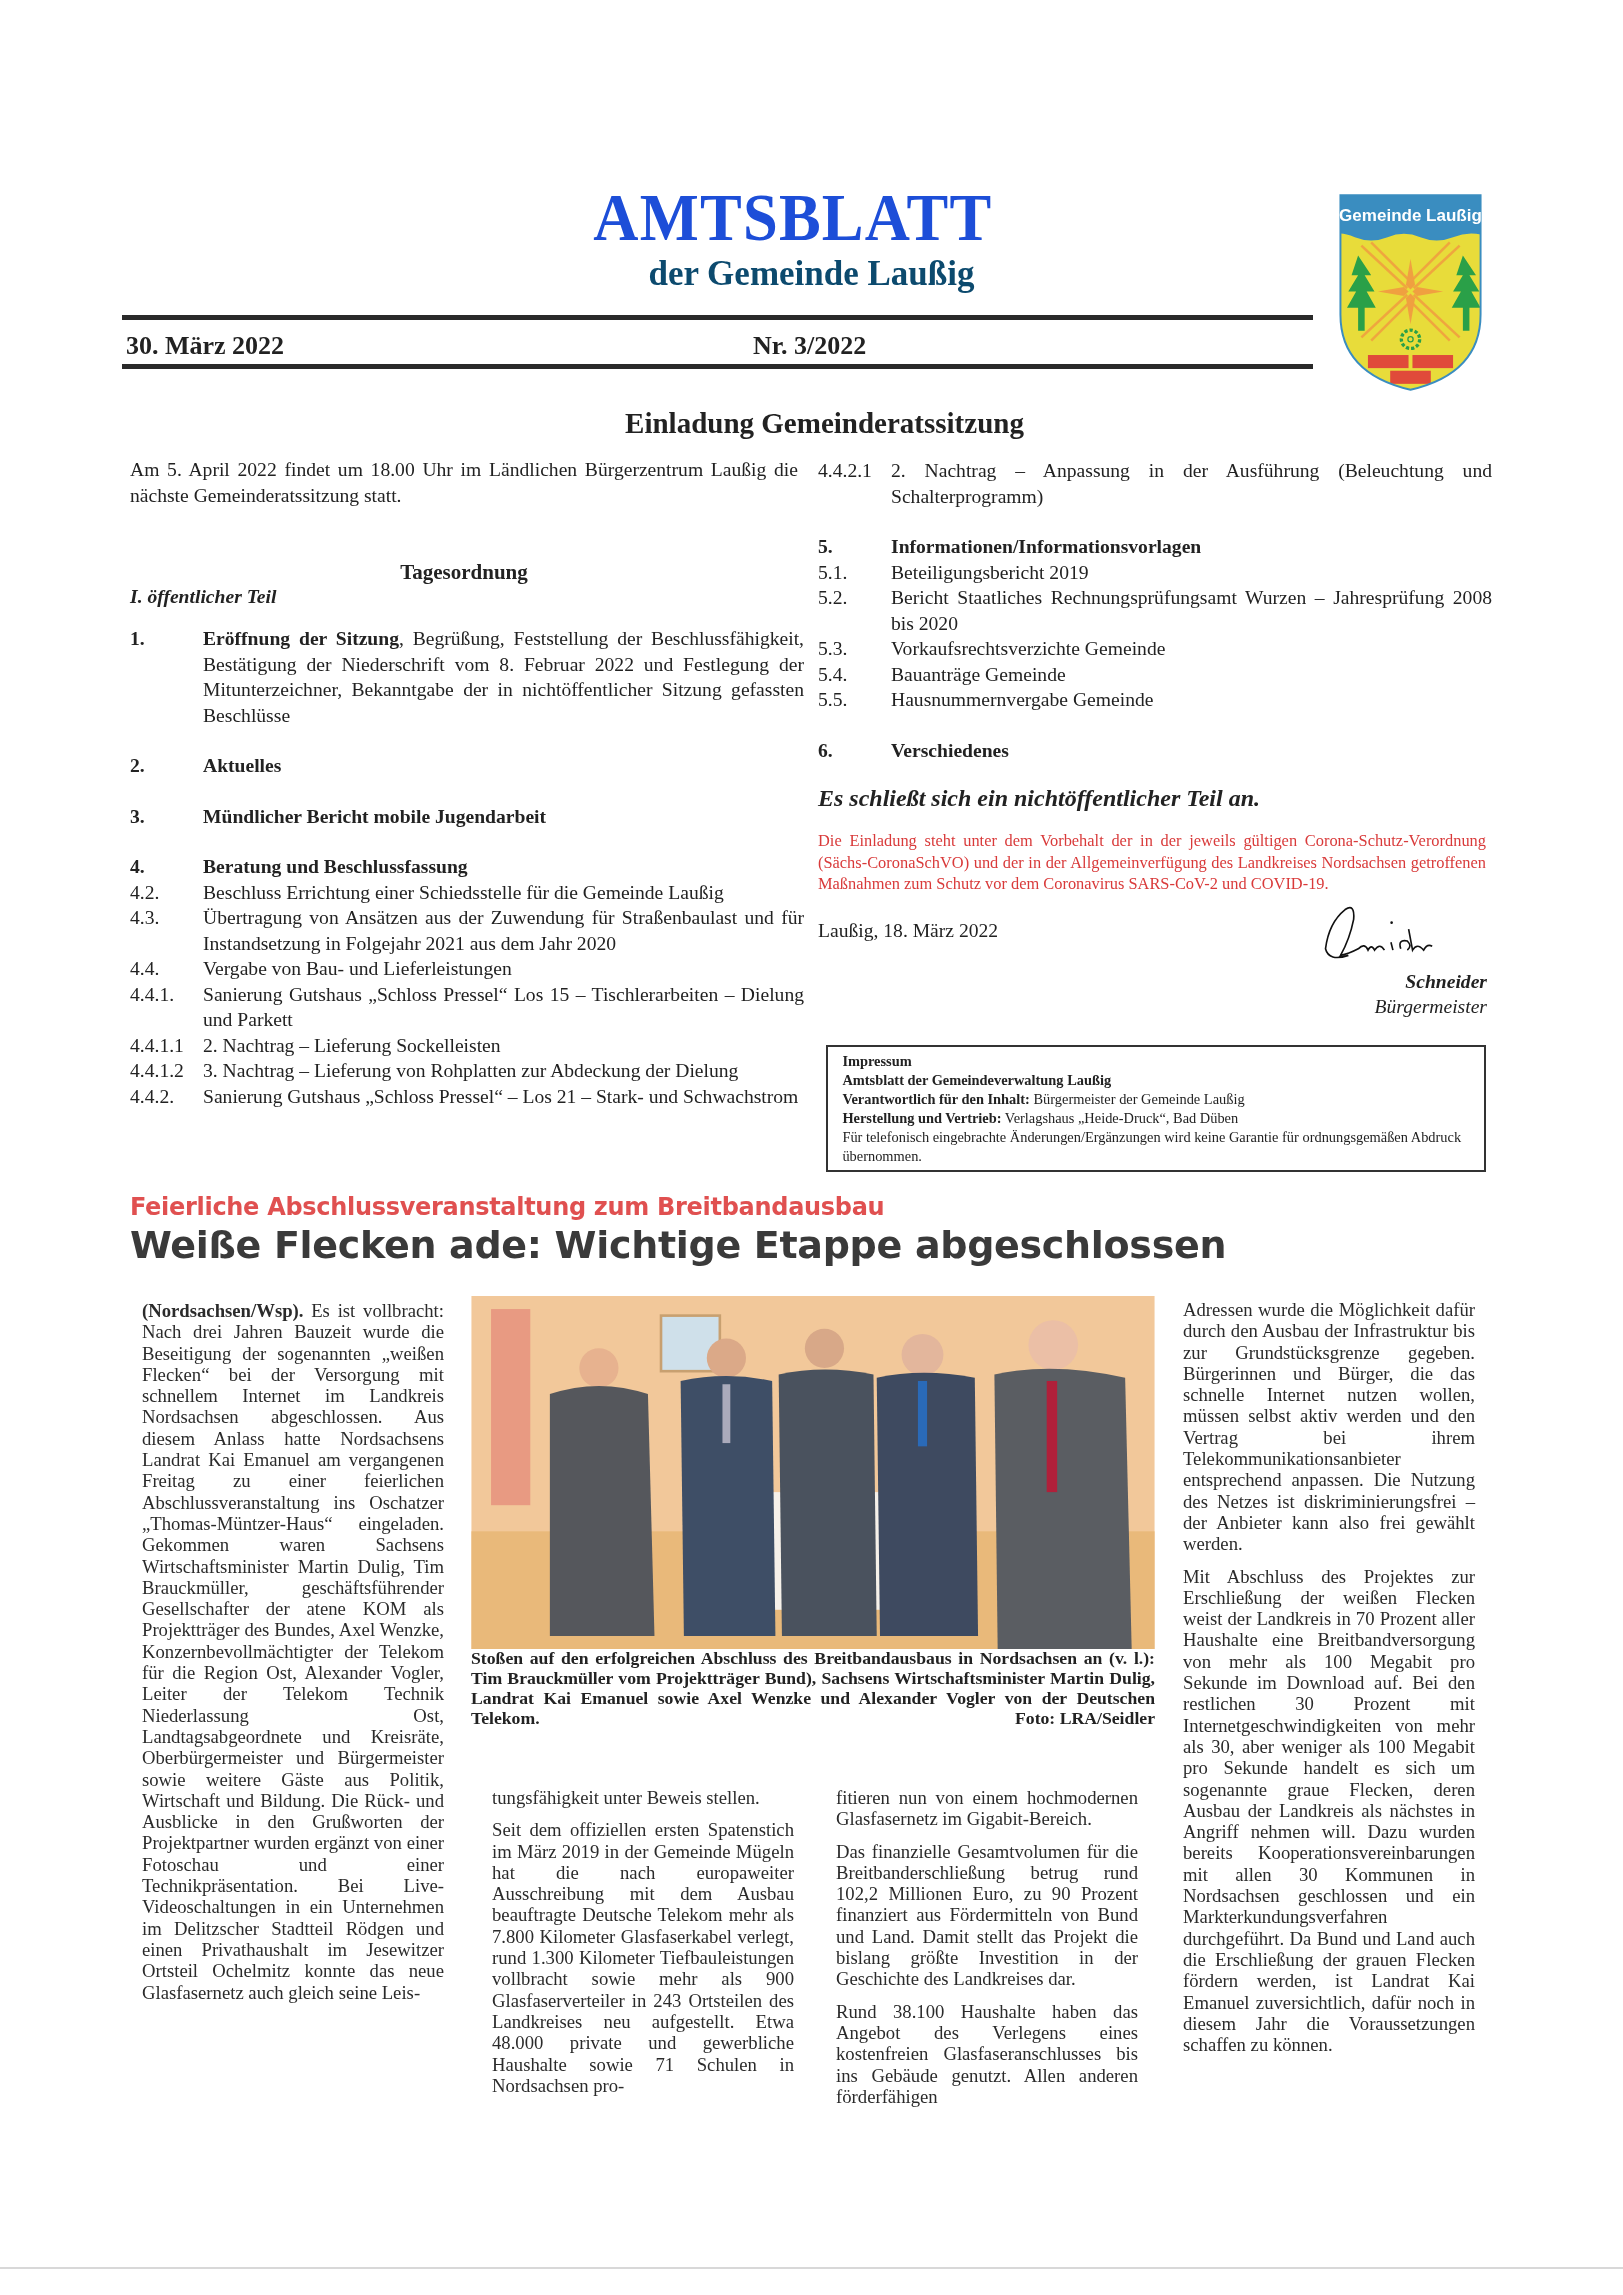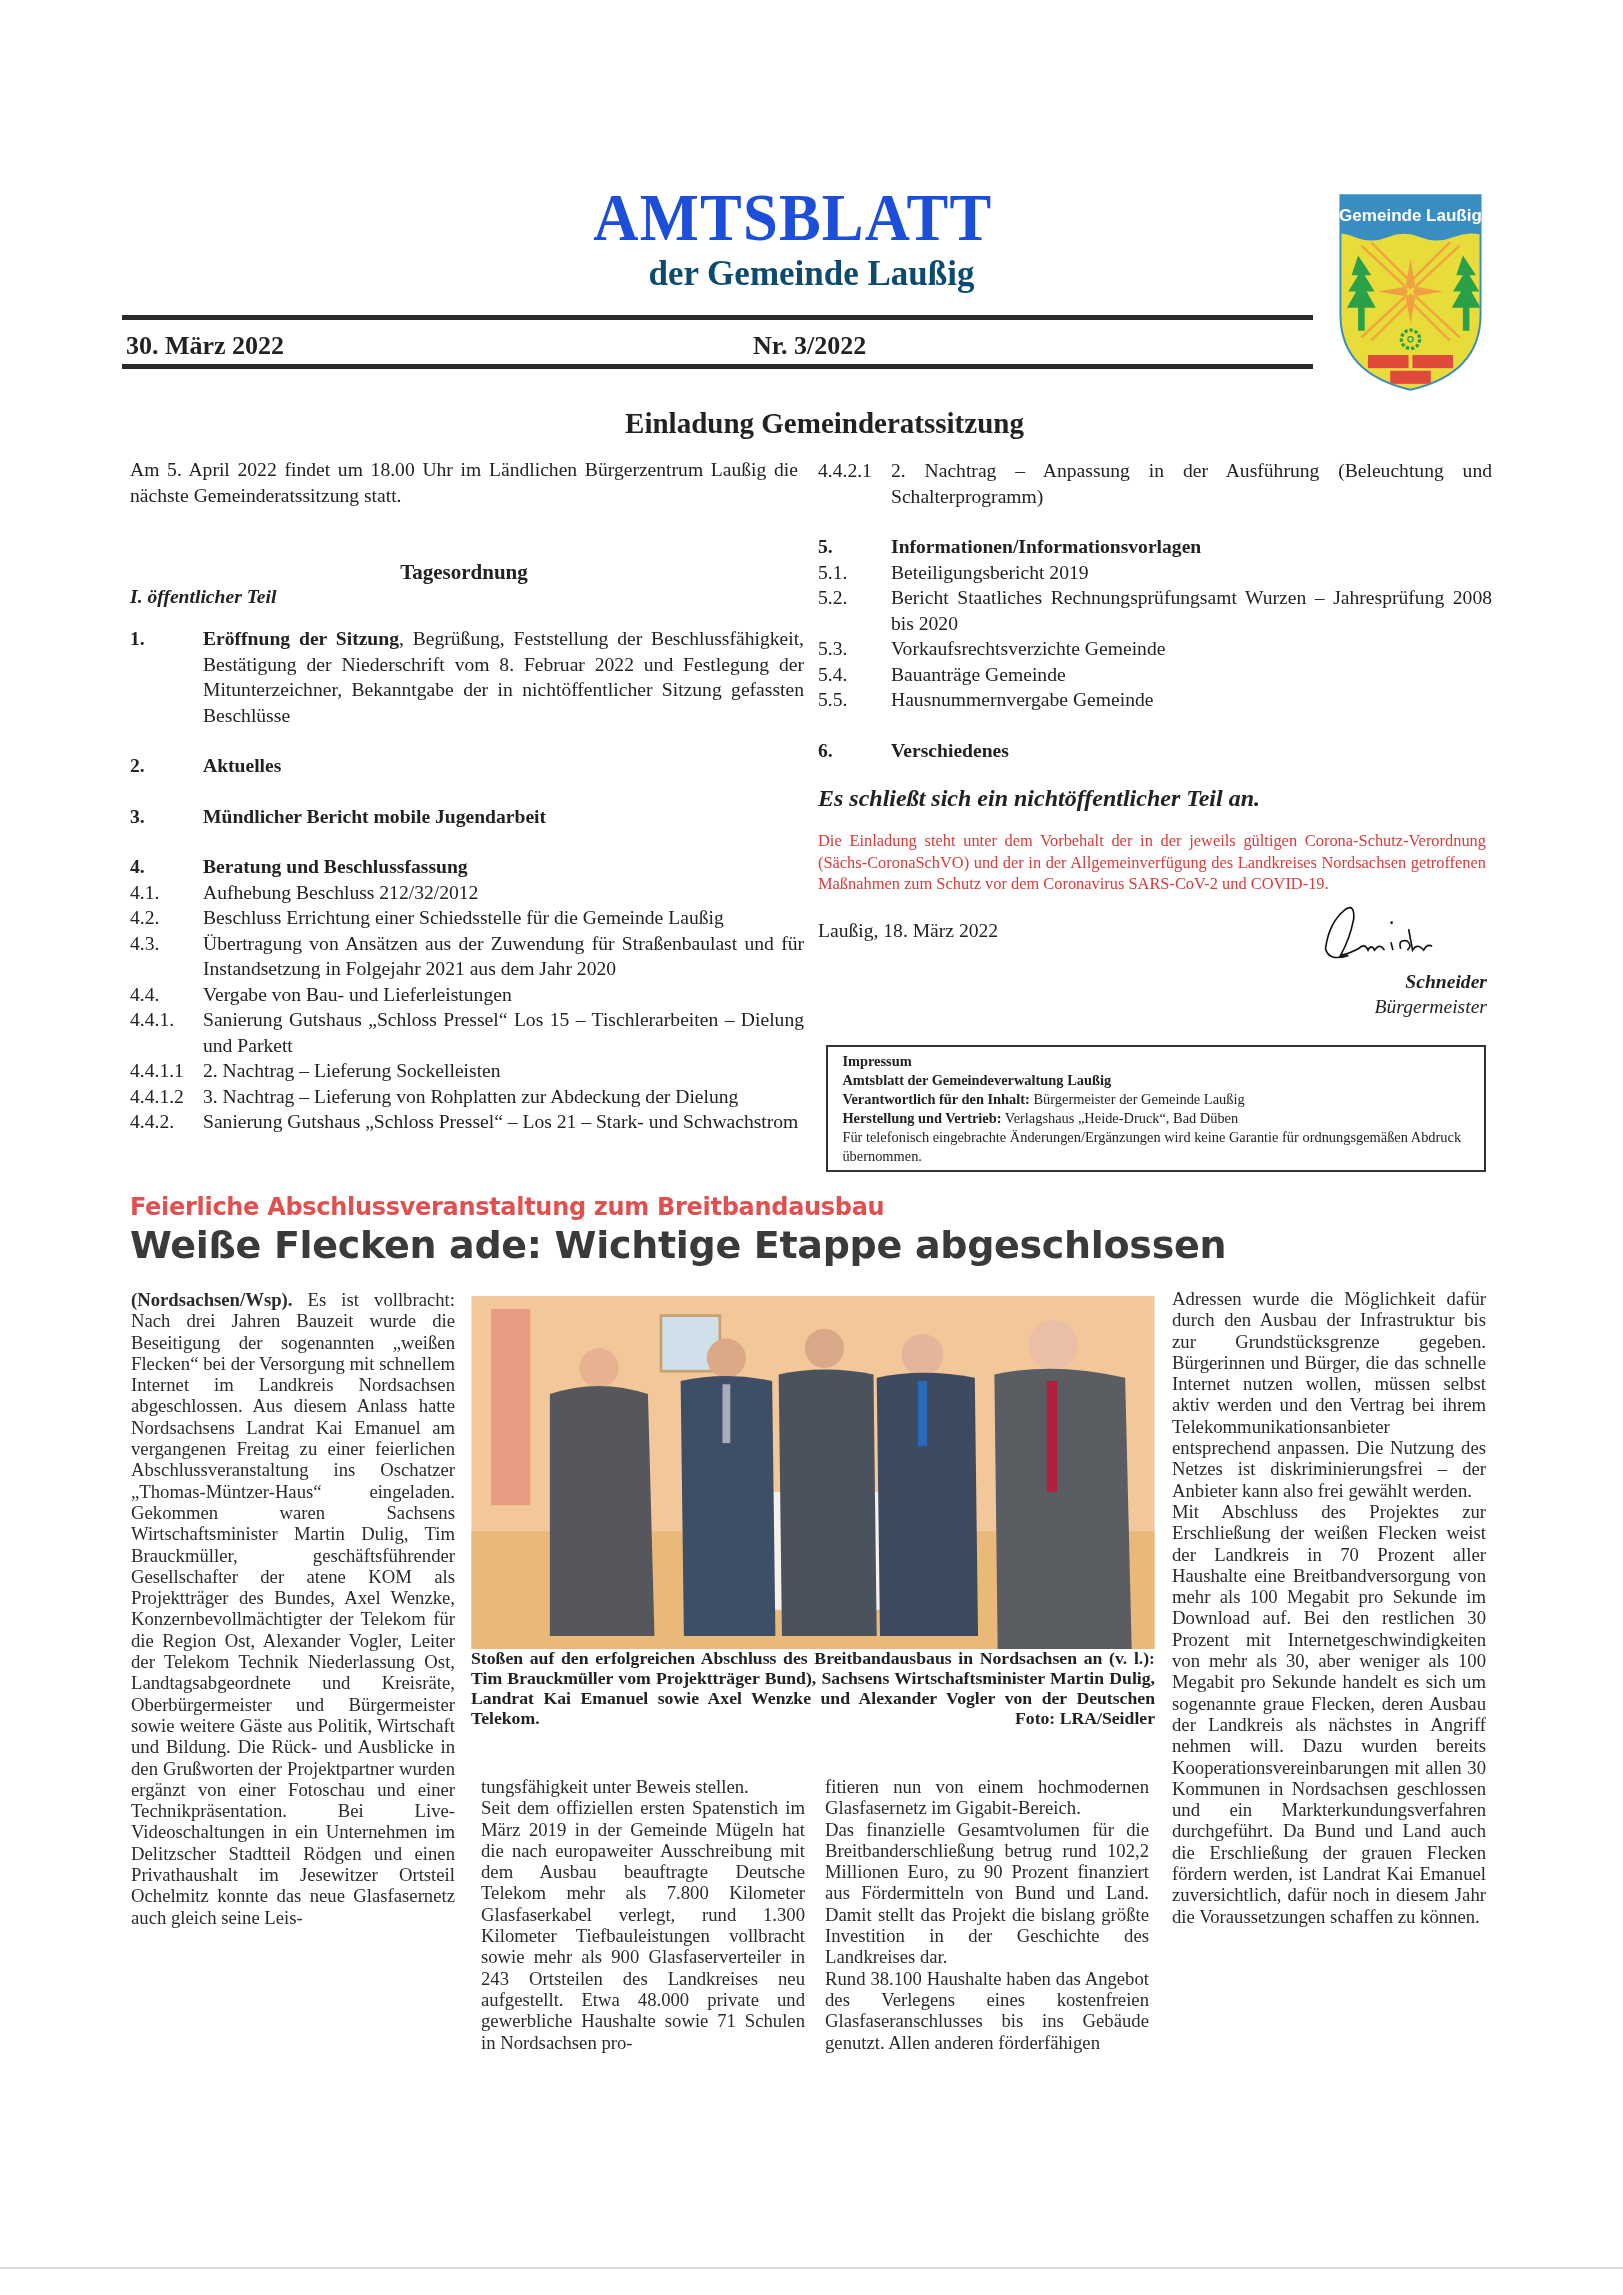--- a/index.html
+++ b/index.html
@@ -32,21 +32,21 @@
   #place{left:818px;top:920px;font-size:19.6px;}
   #signature{left:1309px;top:903px;width:177px;height:72px;}
   #sig-name{left:1244px;width:243px;top:971px;text-align:right;font-size:19.6px;font-weight:bold;font-style:italic;}
   #sig-role{left:1244px;width:243px;top:996px;text-align:right;font-size:19.6px;font-style:italic;}
   #impressum{left:826px;top:1045px;width:660px;height:127px;border:2.6px solid #333;box-sizing:border-box;padding:5.2px 14.4px;font-size:14.4px;line-height:19px;}
   #impressum b{font-weight:bold;}
   
   #kicker{left:130px;top:1193px;font-family:"DejaVu Sans","Liberation Sans",sans-serif;font-size:24px;color:#e05050;font-weight:bold;letter-spacing:-0.3px;}
   #headline{left:130px;top:1223px;font-family:"DejaVu Sans","Liberation Sans",sans-serif;font-size:38px;font-weight:bold;color:#3a3a3a;letter-spacing:-0.3px;}
   .col{position:absolute;font-size:18.7px;line-height:21.3px;text-align:justify;color:#2b2b2b;}
-  .col p{margin:0;}
+  .col p{margin:11px;}
   #col1{left:131px;top:1289px;width:324px;}
   #col2{left:481px;top:1776px;width:324px;}
   #col3{left:825px;top:1776px;width:324px;}
   #col4{left:1172px;top:1288px;width:314px;}
   #photo{left:471px;top:1296px;width:684px;height:353px;overflow:hidden;}
   #caption{left:471px;top:1648px;width:684px;font-size:17.7px;line-height:20px;font-weight:bold;text-align:justify;}
   #caption .credit{float:right;}
   #page-edge{left:0;top:2267px;width:1623px;height:2px;background:#d8d8d8;}
 </style>
 </head>
@@ -119,24 +119,20 @@
     <div class="row">
       <span class="num b">3.</span>
       <span class="lbl"><b>Mündlicher Bericht mobile Jugendarbeit</b><span></span></span>
     </div>
     <div class="gap"></div>
     <div class="row">
       <span class="num b">4.</span>
       <span class="lbl"><b>Beratung und Beschlussfassung</b><span></span></span>
     </div>
     <div class="row">
-      <span class="num">4.1.</span>
-      <span class="lbl"><b></b><span>Aufhebung Beschluss 212/32/2012</span></span>
-    </div>
-    <div class="row">
       <span class="num">4.2.</span>
       <span class="lbl"><b></b><span>Beschluss Errichtung einer Schiedsstelle für die Gemeinde Laußig</span></span>
     </div>
     <div class="row">
       <span class="num">4.3.</span>
       <span class="lbl"><b></b><span>Übertragung von Ansätzen aus der Zuwendung für Straßenbaulast und für Instandsetzung in Folgejahr 2021 aus dem Jahr 2020</span></span>
     </div>
     <div class="row">
       <span class="num">4.4.</span>
       <span class="lbl"><b></b><span>Vergabe von Bau- und Lieferleistungen</span></span>

